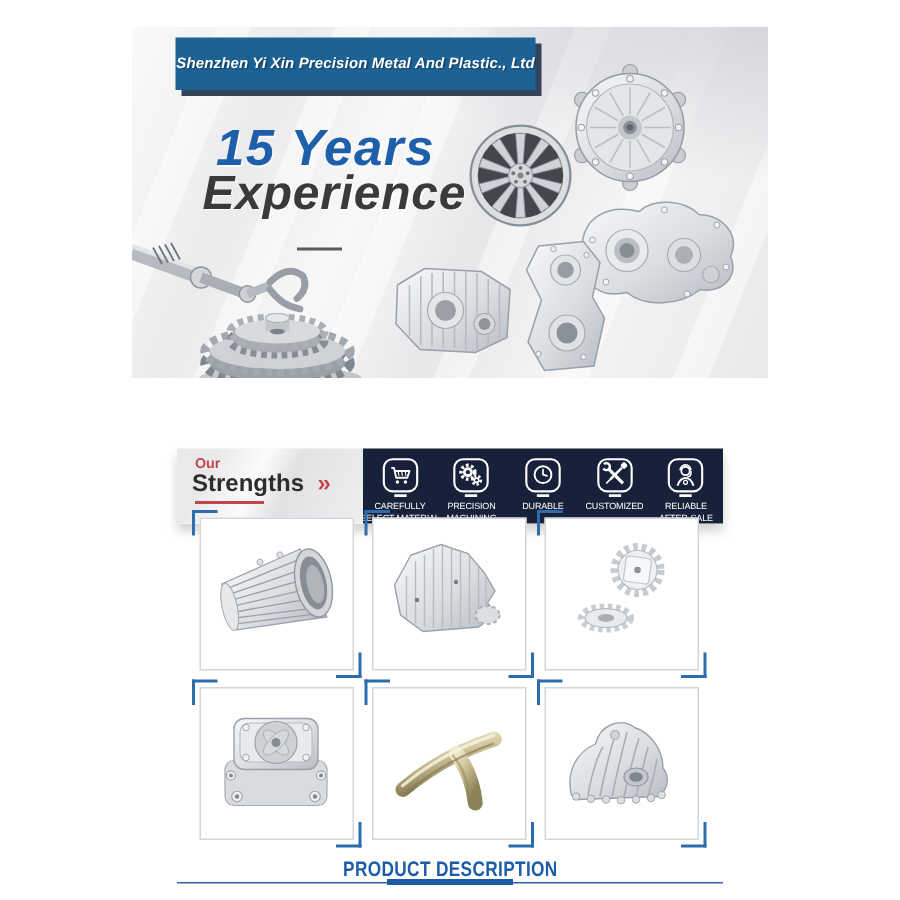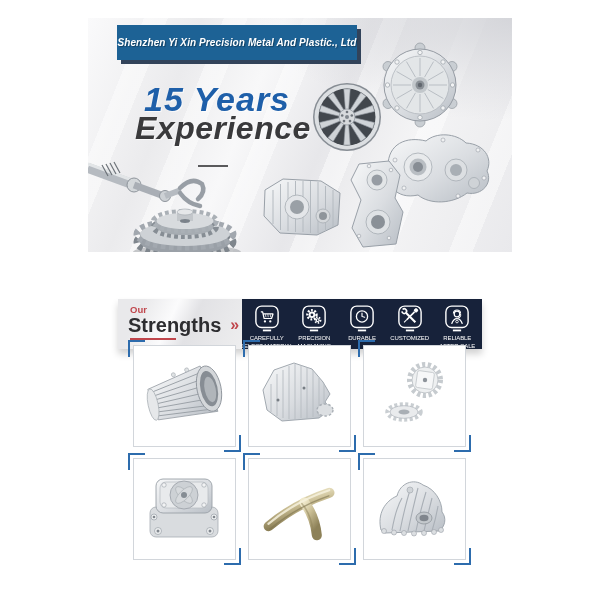--- a/index.html
+++ b/index.html
@@ -24,21 +24,21 @@
     color:#3a3a3c;letter-spacing:.5px;line-height:1;text-shadow:1px 1px 0 rgba(255,255,255,.7);}
   .hl-dash{position:absolute;left:110px;top:147px;width:30px;height:2px;background:#5a5a5c;}
 
   
   .strengths{position:absolute;left:30px;top:237px;width:364px;height:50px;display:flex;
     box-shadow:0 5px 7px rgba(0,0,0,.18);margin-top:44px;}
   .s-left{width:124px;height:50px;box-sizing:border-box;padding:5px 0 0 10px;
     background:linear-gradient(115deg,#e9e9eb 18%,#fbfbfc 42%,#e2e2e5 58%,#eeeeef 100%);}
   .s-eyebrow{color:#c0464c;font-size:9.5px;font-weight:bold;margin-left:2px;}
   .s-title-row{display:flex;align-items:center;}
-  .s-title{font-size:20px;font-weight:bold;color:#2d2d30;line-height:1;}
+  .s-title{font-size:16px;font-weight:bold;color:#2d2d30;line-height:1;}
   .s-arrow{color:#c0464c;font-size:16px;font-weight:bold;margin-left:9px;line-height:1;}
   .s-underline{width:46px;height:2px;background:#c0464c;margin:3px 0 0 2px;}
   .s-dark{flex:1;background:#17223a;display:flex;justify-content:space-evenly;align-items:flex-start;
     padding-top:4px;}
   .s-item{display:flex;flex-direction:column;align-items:center;width:46px;}
   .s-icon{width:28px;height:31px;}
   .s-label{display:flex;flex-direction:column;align-items:center;margin-top:1px;
     font-size:6px;color:#fff;line-height:1.3;letter-spacing:-.1px;white-space:nowrap;text-align:center;}
 
   
@@ -480,15 +480,20 @@
           </g>
           <ellipse cx="10" cy="8" rx="8" ry="6" fill="#c3c8cc" stroke="#8f959c" stroke-width="0.8"></ellipse>
           <ellipse cx="10" cy="8" rx="4.5" ry="3.2" fill="#80868d"></ellipse>
           <circle cx="-4" cy="-20" r="3" fill="#d0d4d8" stroke="#a6acb2" stroke-width="0.7"></circle>
         </g>
       </svg>
     </div>
 
   </div>
 
+  <div class="section-header sec2">
+    <span class="sh-title">PRODUCT DESCRIPTION</span>
+    <div class="sh-line"></div>
+    <div class="sh-thick"></div>
+  </div>
 
 </div>
 </div>
 
 </body></html>

